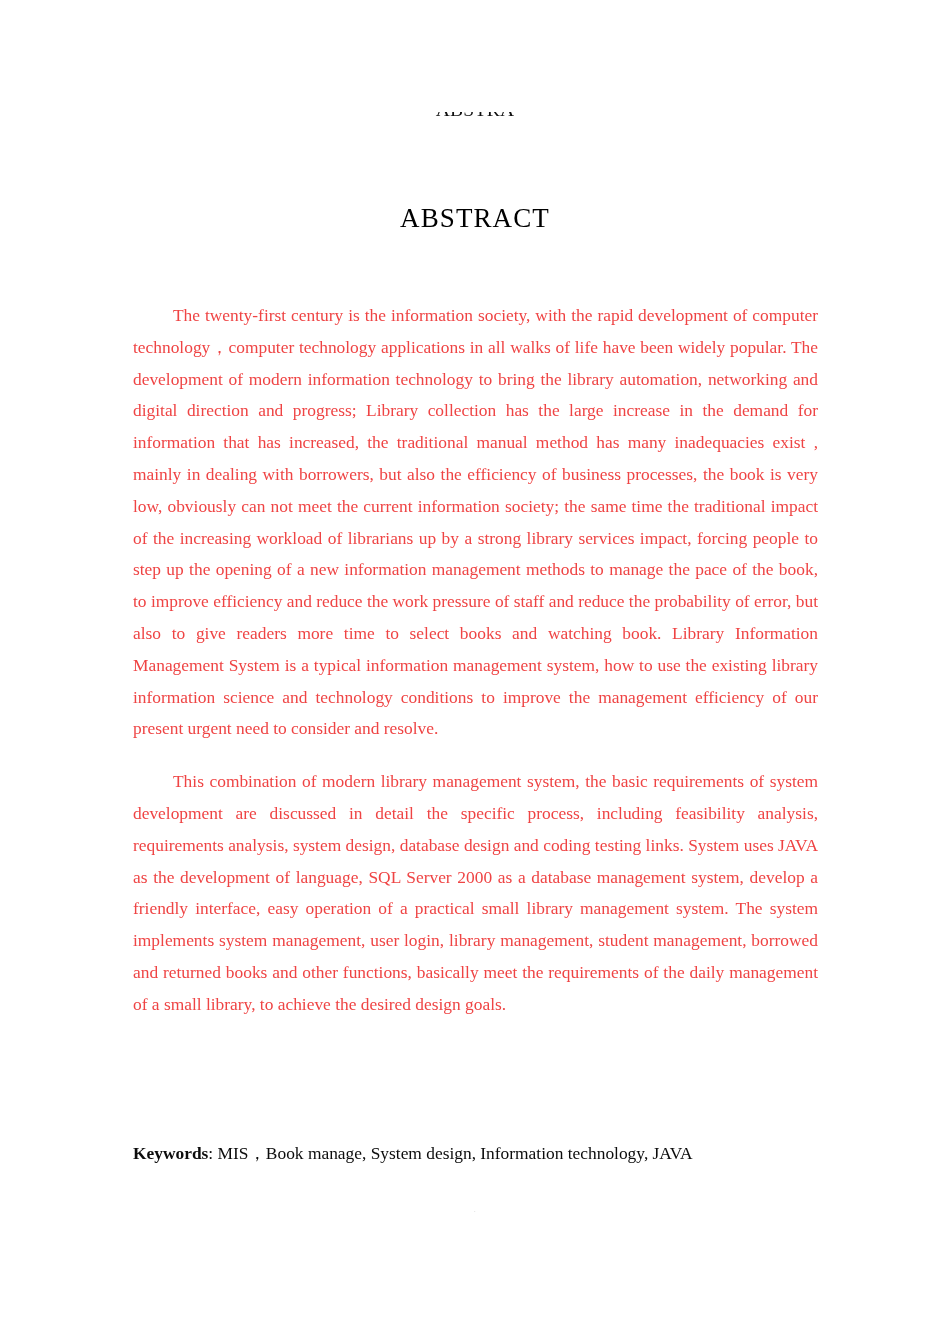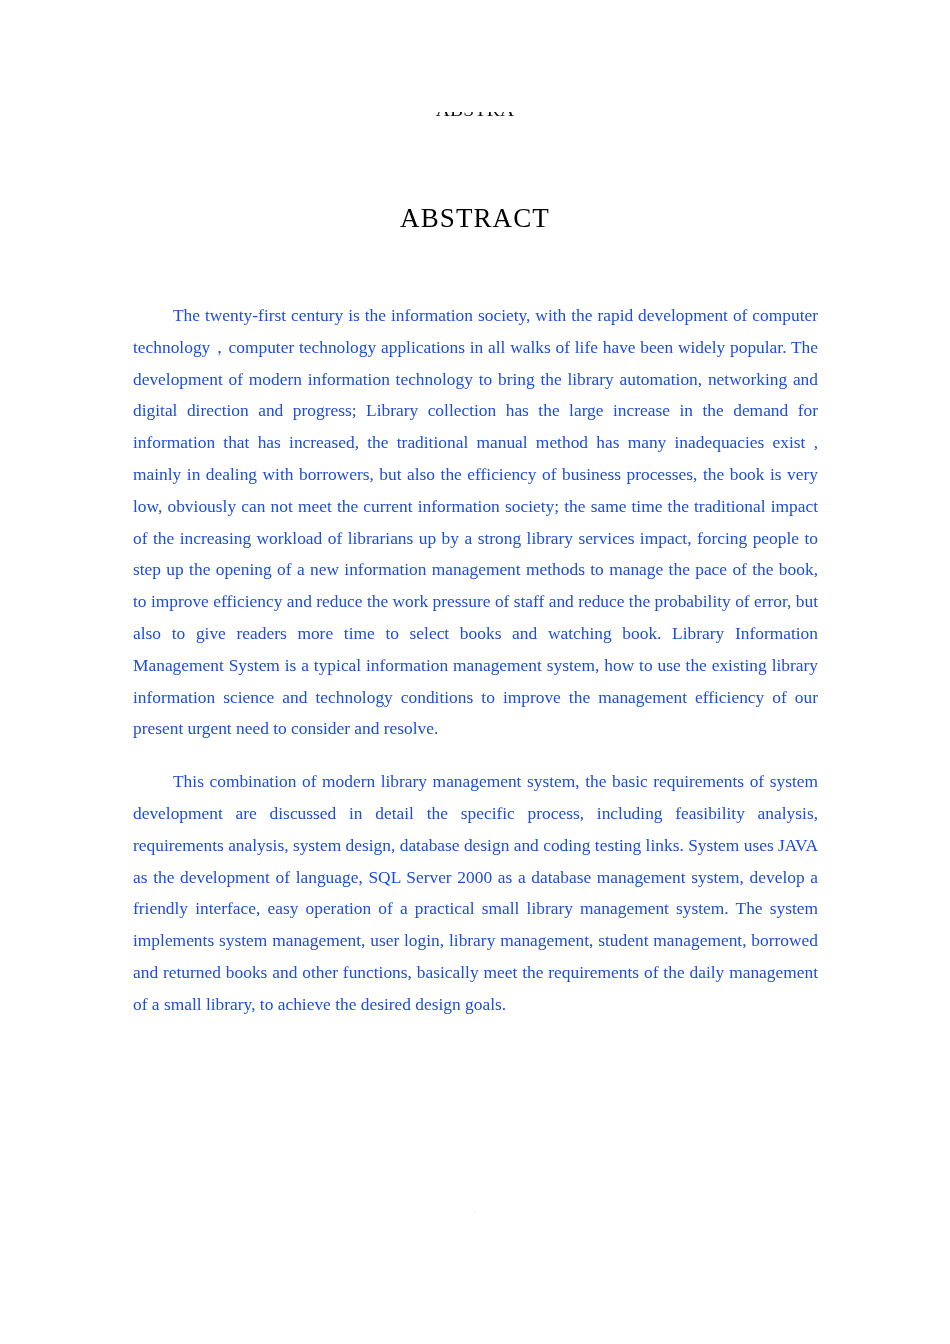--- a/index.html
+++ b/index.html
@@ -63,21 +63,21 @@
     top: 300px;
     width: 685px;
   }
   .para {
     font-size: 17.4px;
     line-height: 31.8px;
     text-align: justify;
     text-justify: inter-word;
     text-indent: 40px;
     margin: 0 0 18px 0;
-    color: #1d4ed8;
+    color: #ef4444;
     hyphens: none;
   }
   .para:last-of-type {
     margin-bottom: 4px;
   }
   .para-spacer-2 {
     margin-top: 21px;
   }
 
   .keywords-line {
@@ -115,16 +115,19 @@
     <div class="rh-text">ABSTRA</div>
   </div>
 
   <h1 class="doc-title">ABSTRACT</h1>
 
   <div class="body-block">
     <p class="para">The twenty-first century is the information society, with the rapid development of computer technology，computer technology applications in all walks of life have been widely popular. The development of modern information technology to bring the library automation, networking and digital direction and progress; Library collection has the large increase in the demand for information that has increased, the traditional manual method has many inadequacies exist , mainly in dealing with borrowers, but also the efficiency of business processes, the book is very low, obviously can not meet the current information society; the same time the traditional impact of the increasing workload of librarians up by a strong library services impact, forcing people to step up the opening of a new information management methods to manage the pace of the book, to improve efficiency and reduce the work pressure of staff and reduce the probability of error, but also to give readers more time to select books and watching book. Library Information Management System is a typical information management system, how to use the existing library information science and technology conditions to improve the management efficiency of our present urgent need to consider and resolve.</p>
     <p class="para para-spacer-2">This combination of modern library management system, the basic requirements of system development are discussed in detail the specific process, including feasibility analysis, requirements analysis, system design, database design and coding testing links. System uses JAVA as the development of language, SQL Server 2000 as a database management system, develop a friendly interface, easy operation of a practical small library management system. The system implements system management, user login, library management, student management, borrowed and returned books and other functions, basically meet the requirements of the daily management of a small library, to achieve the desired design goals.</p>
   </div>
 
+  <div class="keywords-line">
+    <span class="keywords-label">Keywords</span><span>: </span><span>MIS，Book manage, System design, Information technology, JAVA</span>
+  </div>
 
   <div class="footer-mark">·</div>
 
 </div>
 
 </body></html>

